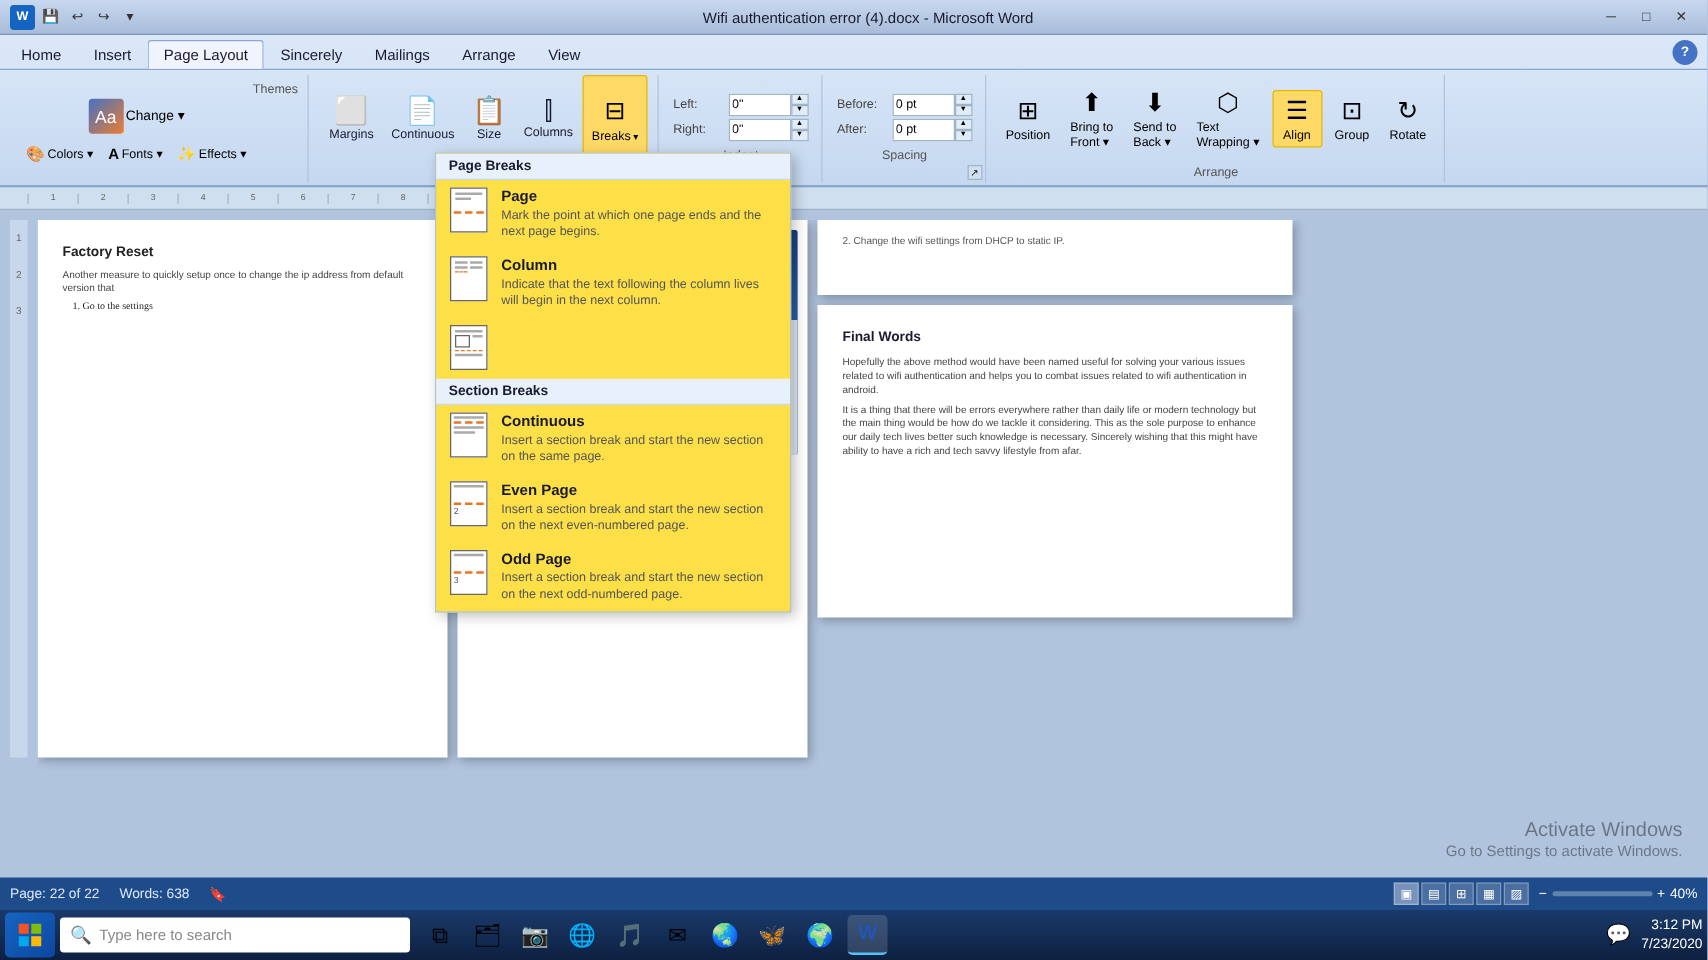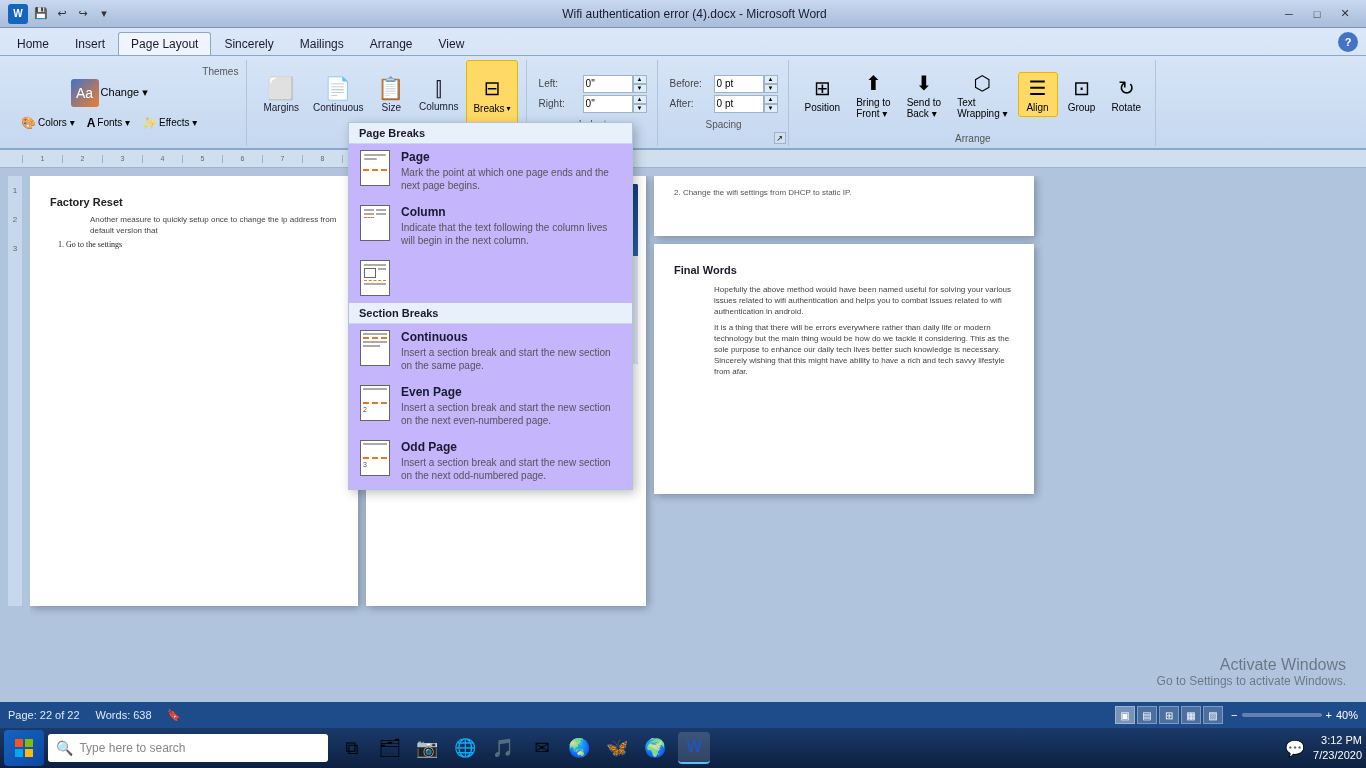--- a/index.html
+++ b/index.html
@@ -57,21 +57,21 @@
 
     
     .help-btn { position: absolute; right: 8px; top: 32px; width: 20px; height: 20px; background: #4472c4; border-radius: 50%; color: white; display: flex; align-items: center; justify-content: center; font-size: 11px; font-weight: bold; cursor: pointer; }
 
     
     .doc-area { background: #b0c4de; padding: 8px; display: flex; gap: 8px; height: calc(768px - 28px - 122px - 26px - 32px); overflow: hidden; position: relative; }
     .ruler-left { width: 14px; background: #c8d8ec; display: flex; flex-direction: column; align-items: center; font-size: 8px; color: #666; }
     .pages-area { flex: 1; display: flex; gap: 8px; overflow: hidden; }
     .page { background: white; width: 290px; min-height: 380px; box-shadow: 2px 2px 8px rgba(0,0,0,0.3); padding: 20px; font-size: 9px; color: #222; flex-shrink: 0; }
     .page-title { font-weight: bold; font-size: 11px; margin-bottom: 6px; }
-    .page-text { font-size: 8px; line-height: 1.4; color: #444; margin-bottom: 4px; margin-left: 40px; }
+    .page-text { font-size: 8px; line-height: 1.4; color: #444; margin-bottom: 4px; }
     .page-list { list-style: decimal; margin-left: 16px; font-size: 8px; font-family: Liberation Serif, serif; }
     .page-image { width: 100%; height: 180px; background: linear-gradient(135deg, #3a6db5, #1a3a7a); border-radius: 2px; display: flex; align-items: center; justify-content: center; color: white; font-size: 8px; position: relative; overflow: hidden; }
     .page-final-title { font-size: 11px; font-weight: bold; margin-bottom: 8px; color: #1a1a2e; }
 
     
     .status-bar { background: #1e4c8a; height: 26px; display: flex; align-items: center; padding: 0 8px; gap: 16px; color: white; font-size: 11px; }
     .status-item { color: #dde8ff; }
     .status-right { margin-left: auto; display: flex; align-items: center; gap: 8px; }
     .view-btns { display: flex; gap: 2px; }
     .view-btn { width: 20px; height: 18px; background: rgba(255,255,255,0.2); border: 1px solid rgba(255,255,255,0.3); cursor: pointer; display: flex; align-items: center; justify-content: center; font-size: 10px; color: white; }
@@ -88,21 +88,21 @@
     .taskbar-active { background: rgba(255,255,255,0.15); border-bottom: 2px solid #4fc3f7; }
     .taskbar-right { margin-left: auto; display: flex; align-items: center; gap: 8px; color: white; font-size: 11px; }
     .time-display { text-align: right; line-height: 1.4; }
 
     
     .breaks-dropdown {
       position: absolute;
       top: 122px;
       left: 348px;
       width: 285px;
-      background: #c4b5fd;
+      background: #fde047;
       border: 1px solid #b0c4d8;
       box-shadow: 3px 3px 10px rgba(0,0,0,0.25);
       z-index: 1000;
       font-size: 12px;
     }
     .dropdown-section-header {
       background: #e8f0fc;
       padding: 4px 10px;
       font-weight: bold;
       font-size: 11px;

